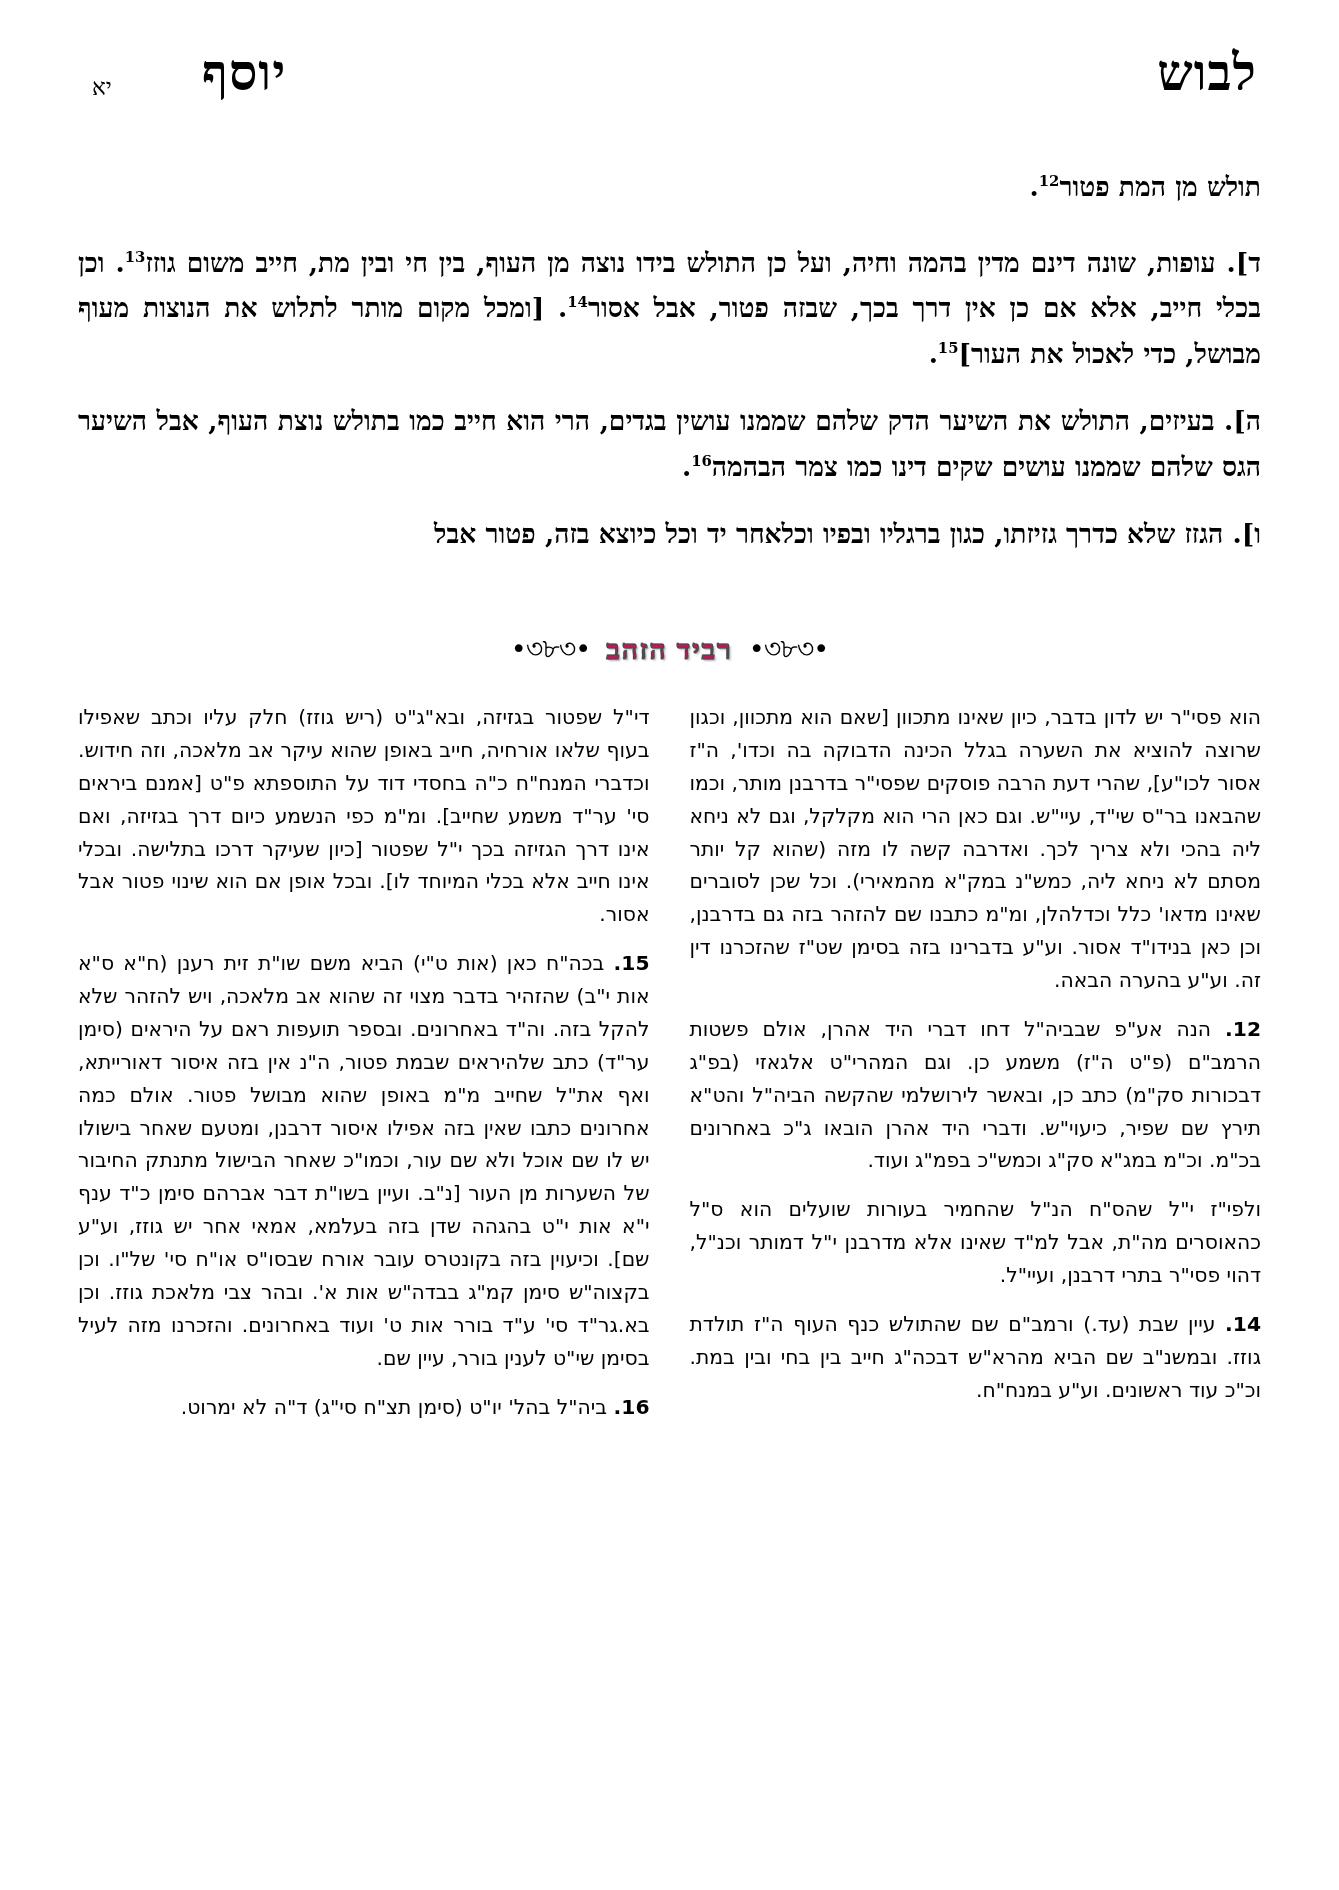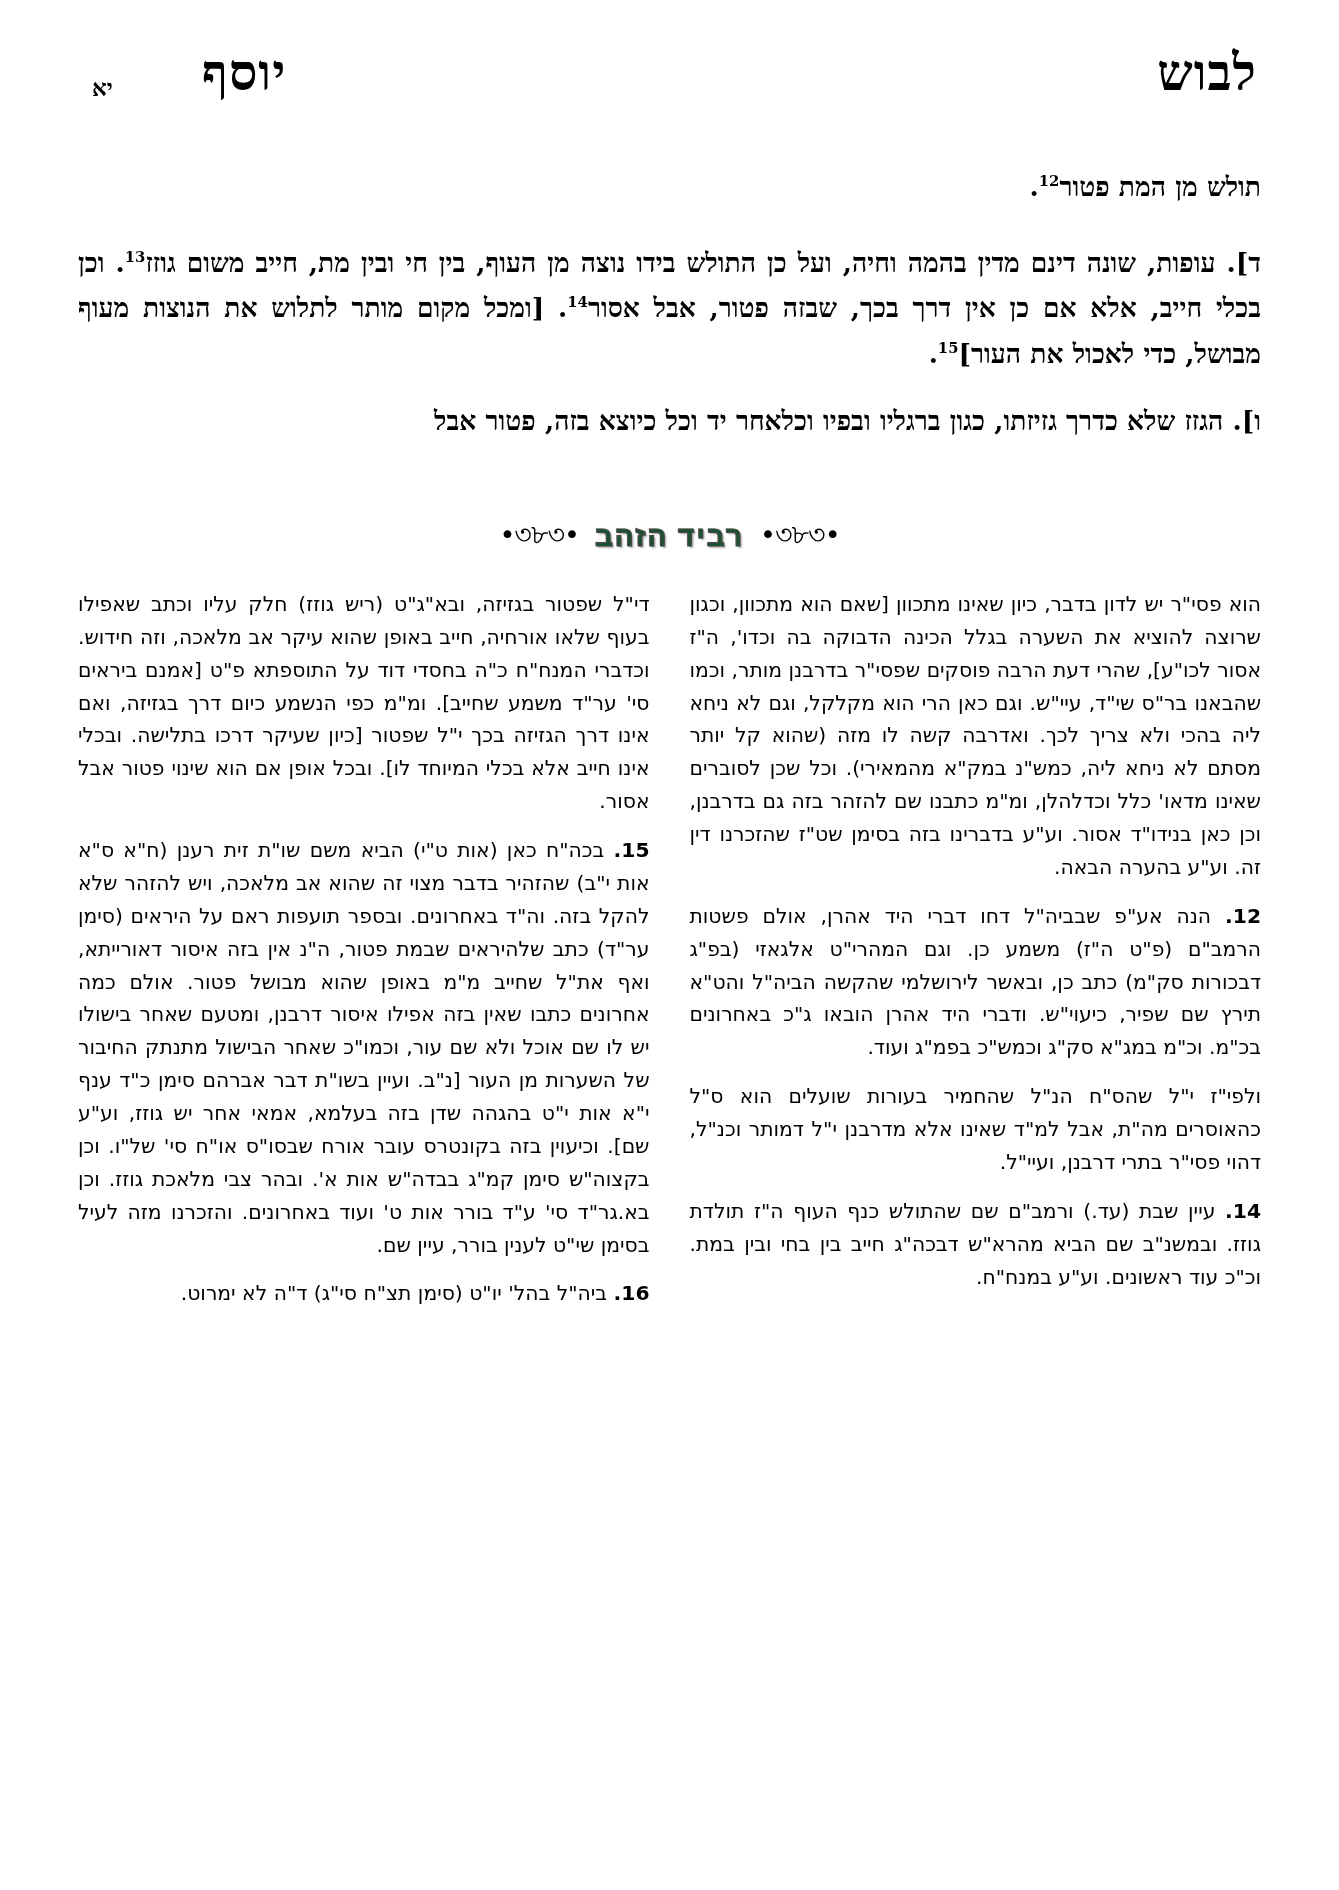--- a/index.html
+++ b/index.html
@@ -68,21 +68,20 @@
     line-height: 1;
     letter-spacing: 1px;
   }
   .masthead-pagenum {
     position: absolute;
     left: 14px;
     top: 30px;
     font-family: "DejaVu Serif", "Liberation Serif", serif;
     font-size: 23px;
     line-height: 1;
-    font-weight: bold;
   }
 
   
   .maintext {
     font-family: "DejaVu Serif", "Liberation Serif", serif;
     font-weight: bold;
     font-size: 26.5px;
     line-height: 1.72;
     text-align: justify;
     text-justify: inter-word;
@@ -127,26 +126,26 @@
     font-family: "DejaVu Sans", sans-serif;
     font-size: 27px;
     letter-spacing: -1px;
     line-height: 1;
     position: relative;
     top: -2px;
   }
   .comm-title {
     display: inline-block;
     vertical-align: middle;
-    font-family: Liberation Sans, sans-serif;
+    font-family: Liberation Serif, serif;
     font-weight: bold;
     font-size: 28px;
     letter-spacing: 2px;
     line-height: 1;
-    color: #14532d;
+    color: #be185d;
     -webkit-text-stroke: 1.2px #4a4a4a;
     text-shadow:
        1px 1px 0 #9a9a9a,
       -1px -1px 0 #c9c9c9,
        2px 2px 2px rgba(120,120,120,0.55);
     padding: 0 16px;
   }
 
   
   .columns {
@@ -184,20 +183,21 @@
 
 
     <div class="masthead-left-title">יוסף</div>
     <div class="masthead-pagenum">יא</div>
   </div>
 
   <div class="maintext">
     <p class="first-frag">תולש מן המת פטור<sup class="fn">12</sup>.</p>
     <div id="main-paras">
         <p><span class="seclabel">ד].</span> עופות, שונה דינם מדין בהמה וחיה, ועל כן התולש בידו נוצה מן העוף, בין חי ובין מת, חייב משום גוזז<sup class="fn">13</sup>. וכן בכלי חייב, אלא אם כן אין דרך בכך, שבזה פטור, אבל אסור<sup class="fn">14</sup>. [ומכל מקום מותר לתלוש את הנוצות מעוף מבושל, כדי לאכול את העור]<sup class="fn">15</sup>.</p>
+        <p><span class="seclabel">ה].</span> בעיזים, התולש את השיער הדק שלהם שממנו עושין בגדים, הרי הוא חייב כמו בתולש נוצת העוף, אבל השיער הגס שלהם שממנו עושים שקים דינו כמו צמר הבהמה<sup class="fn">16</sup>.</p>
         <p class="last-frag"><span class="seclabel">ו].</span> הגזז שלא כדרך גזיזתו, כגון ברגליו ובפיו וכלאחר יד וכל כיוצא בזה, פטור אבל</p>
       </div>
   </div>
 
   <div class="divider">
     <div class="divider-inner">
       <span class="orn">•৩৮৩•</span>
       <span class="comm-title">רביד הזהב</span>
       <span class="orn">•৩৮৩•</span>
     </div>

